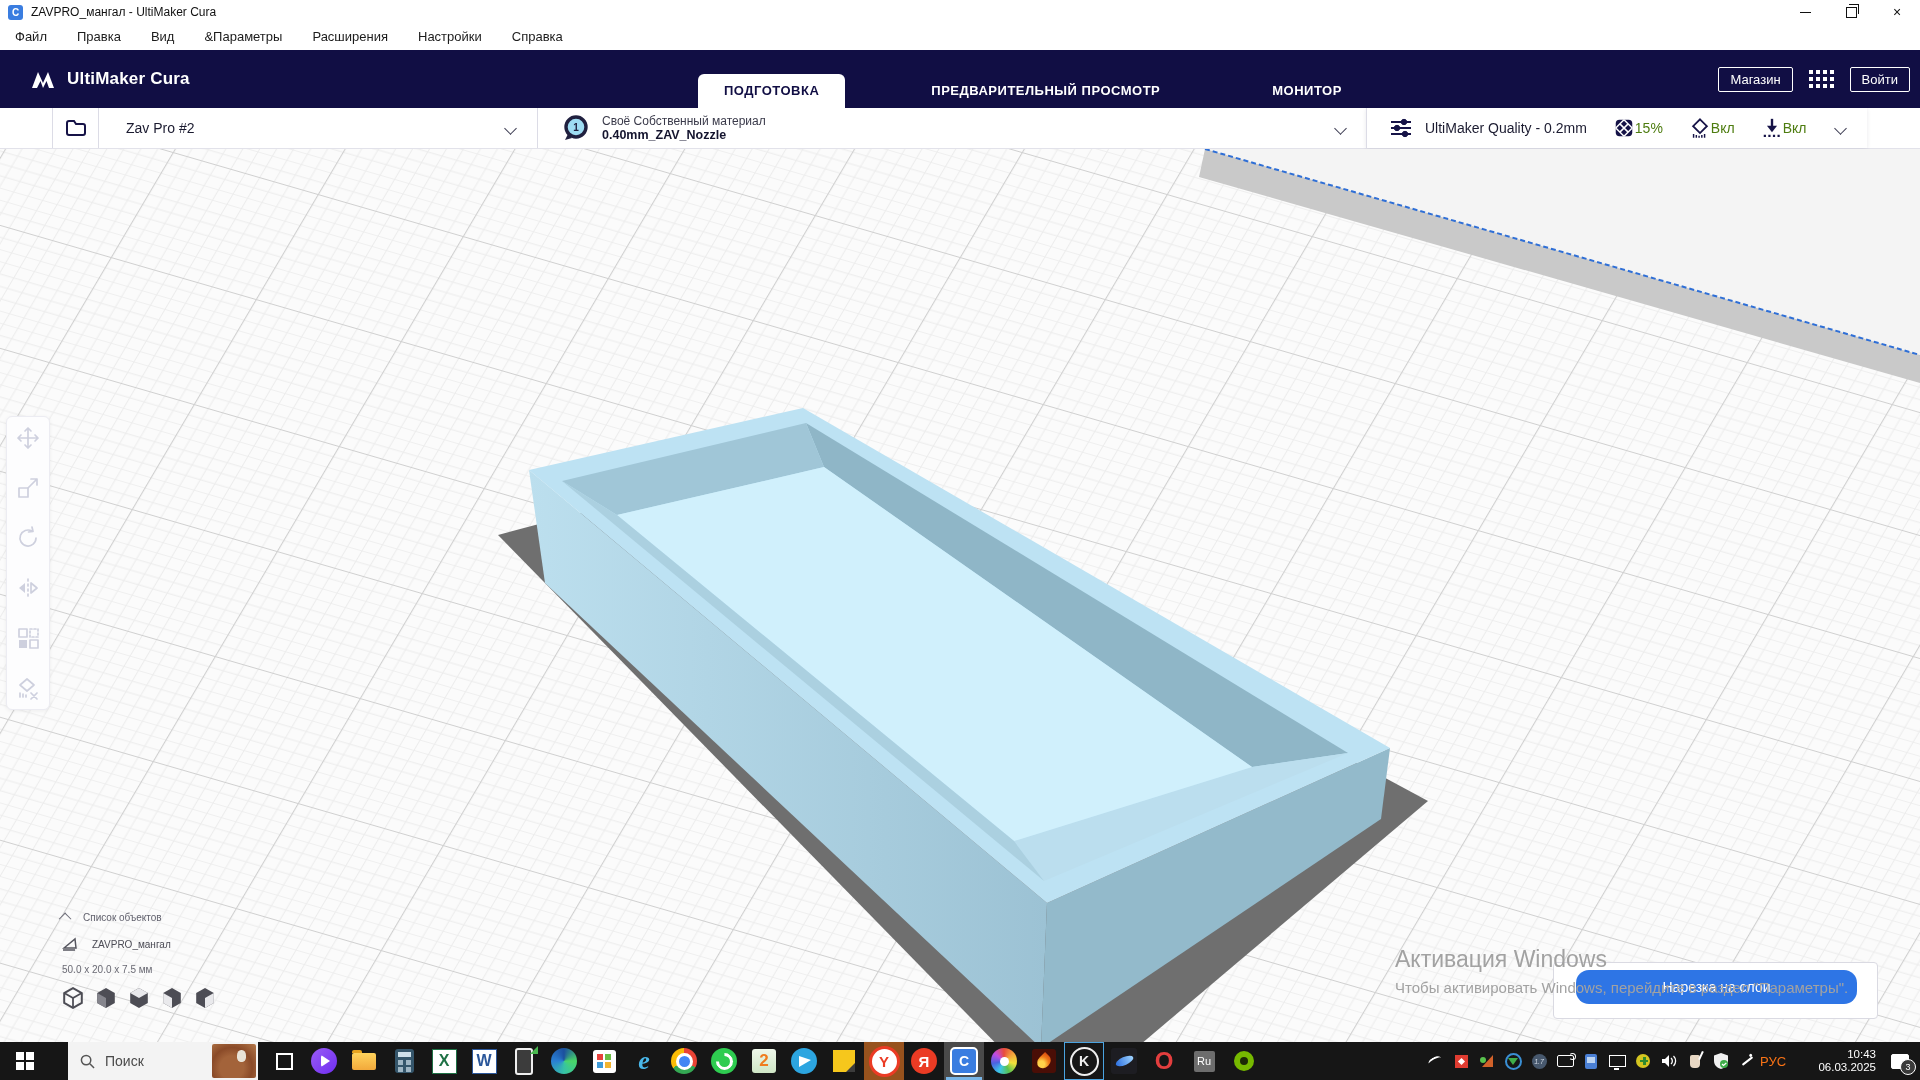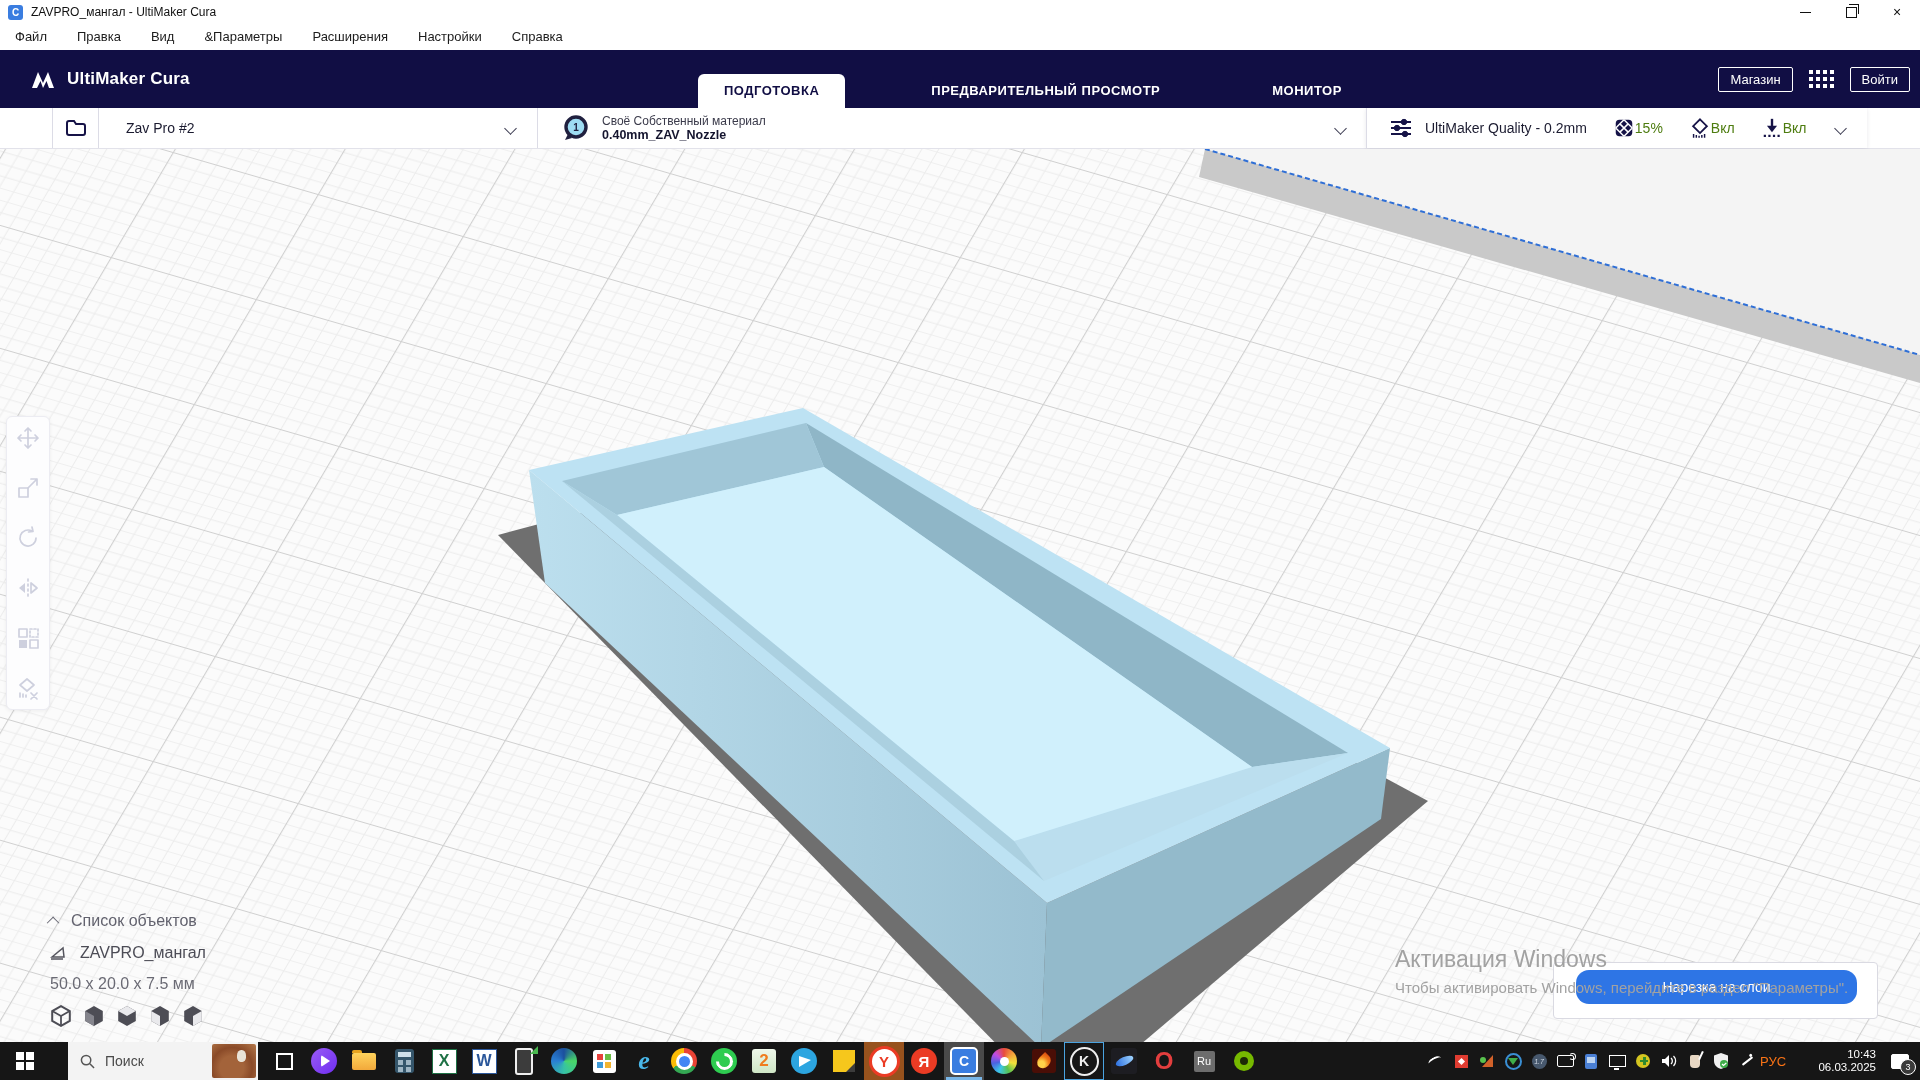--- a/index.html
+++ b/index.html
@@ -57,21 +57,21 @@
   .viewport{position:absolute;top:149px;left:0;width:1920px;height:893px;}
   .viewport svg{display:block;}
 
   
   .left-tools{position:absolute;left:6px;top:416px;width:42px;background:#fdfdfe;border:1px solid #ececf2;border-radius:6px;
     box-shadow:0 1px 4px rgba(0,0,0,.06);display:flex;flex-direction:column;align-items:center;padding:6px 0;gap:20px;}
   .tool{width:30px;height:30px;display:flex;align-items:center;justify-content:center;}
   .tool svg{stroke:#ced0de;fill:none;stroke-width:1.7;stroke-linecap:round;stroke-linejoin:round;}
 
   
-  .objlist{position:absolute;left:50px;top:912px;color:#62626e;font-size:16px;}
+  .objlist{position:absolute;left:62px;top:912px;color:#62626e;font-size:10px;}
   .ol-head{display:flex;align-items:center;gap:12px;}
   .chev-up{width:8px;height:8px;border-left:1.6px solid #6a6a76;border-top:1.6px solid #6a6a76;transform:rotate(45deg) translateY(2px);}
   .ol-item{display:flex;align-items:center;gap:12px;margin-top:14px;color:#4c4c56;}
   .ol-dims{margin-top:13px;color:#6a6a74;}
   .ol-cubes{margin-top:12px;display:flex;gap:11px;}
   .ol-cubes svg{display:block;}
 
   
   .watermark{position:absolute;left:1395px;top:946px;color:#a2a2a2;z-index:10;pointer-events:none;}
   .wm1{font-size:23px;font-weight:300;}

